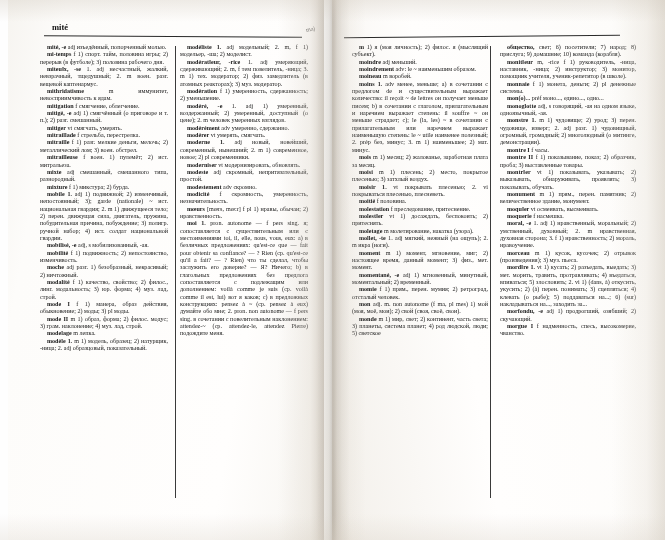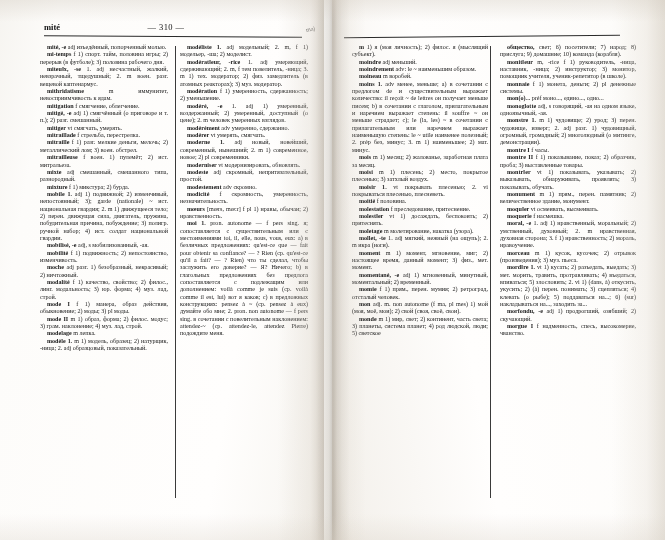--- a/index.html
+++ b/index.html
@@ -5,21 +5,21 @@
   html,body{margin:0;padding:0;}
   body{
     width:665px;height:540px;overflow:hidden;
     background:#ffffff;
     font-family:"Liberation Serif", serif;
   }
   .spread{position:relative;width:665px;height:540px;background:#fefefe;}
 
   
   .page{position:absolute;top:0;height:540px;background:#fdfcfa;}
-  .page-left{left:0;width:400px;
+  .page-left{left:8px;width:400px;
     background:linear-gradient(100deg,#f6f4f0 0%,#fdfcfa 12%,#fffefd 60%,#f3f0ea 94%,#e2ddd4 100%);}
   .page-right{left:332px;width:333px;
     background:linear-gradient(260deg,#f7f5f1 0%,#fdfcfa 12%,#fffefd 60%,#f4f1ec 95%,#e9e4dc 100%);}
 
   
   .gutter{position:absolute;left:316px;top:0;width:34px;height:540px;
     background:linear-gradient(90deg,rgba(120,112,100,0.00) 0%,rgba(110,102,90,0.16) 38%,rgba(90,82,70,0.30) 50%,rgba(110,102,90,0.15) 62%,rgba(120,112,100,0.00) 100%);
     pointer-events:none;}
 
   
@@ -71,21 +71,20 @@
     background:linear-gradient(0deg,rgba(214,206,194,0.28),rgba(255,255,255,0));pointer-events:none;}
 </style>
 </head>
 <body>
 
 <div class="spread">
 
   <div class="page page-left">
     <div class="head head-left">
       <span class="hl">mité</span>
-      <span class="hc">— 310 —</span>
     </div>
   </div>
   <div class="rule rule-left"></div>
   <div class="catch">maj</div>
 
   <div class="coldiv coldiv-left"></div>
 
   <div class="cols cols-left">
     <div class="col">
         <p class="entry"><span class="hw">mité, -e</span><span> adj изъедённый, попорченный молью.</span></p>

